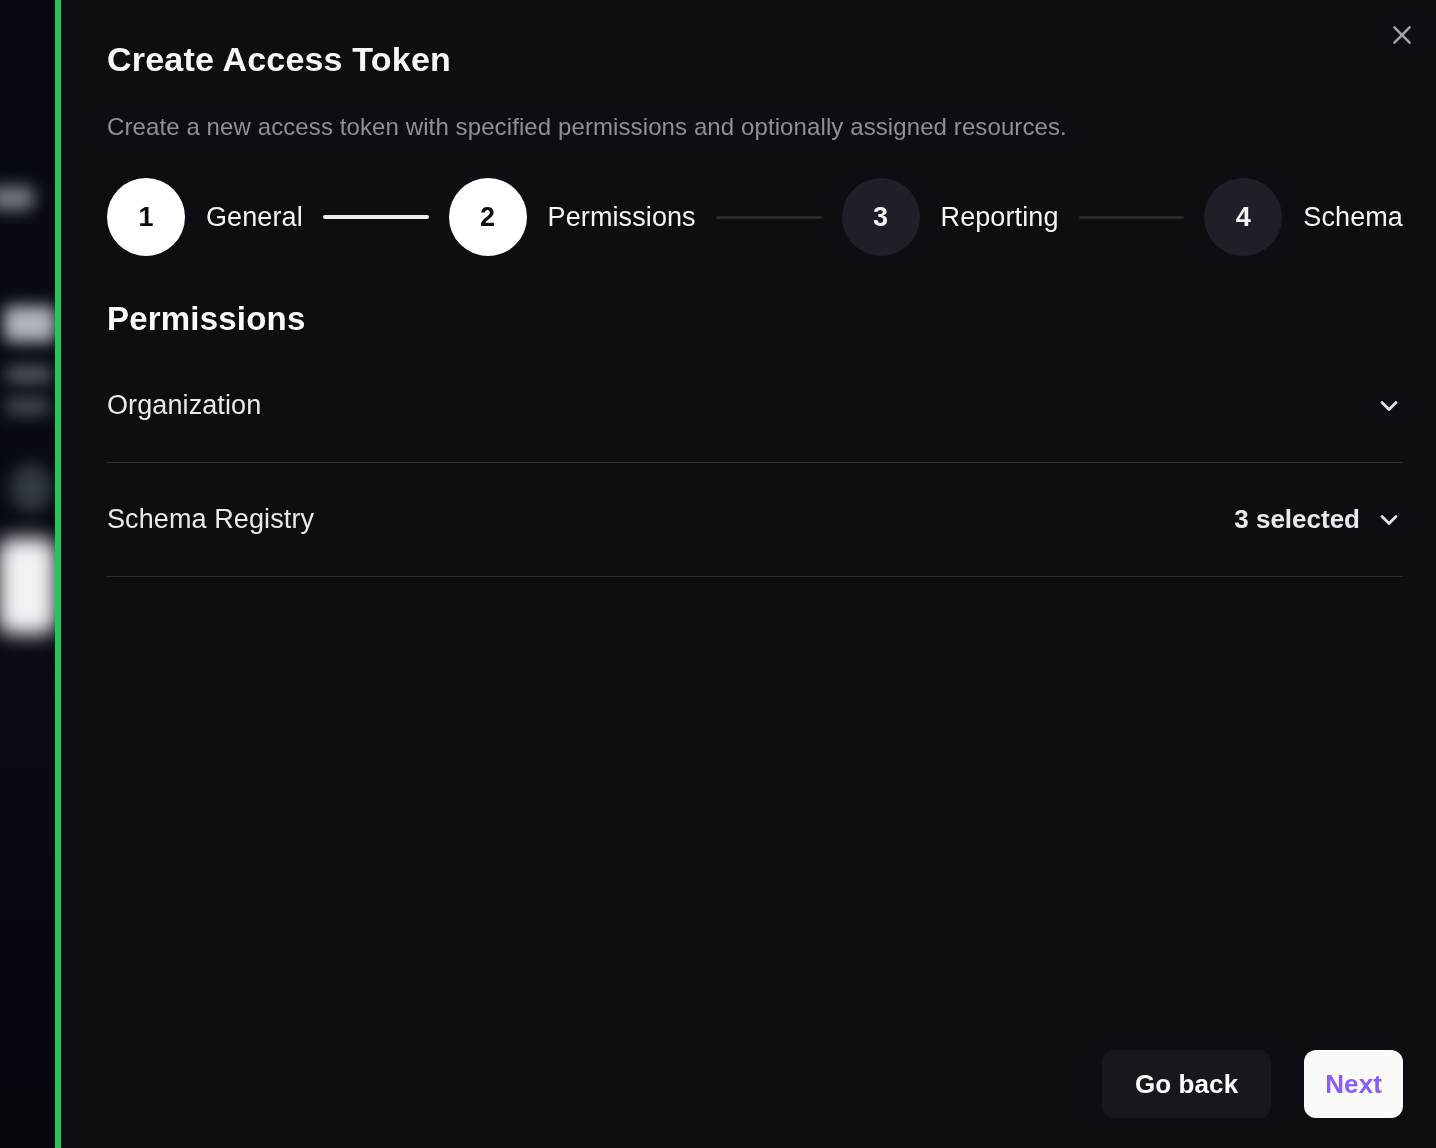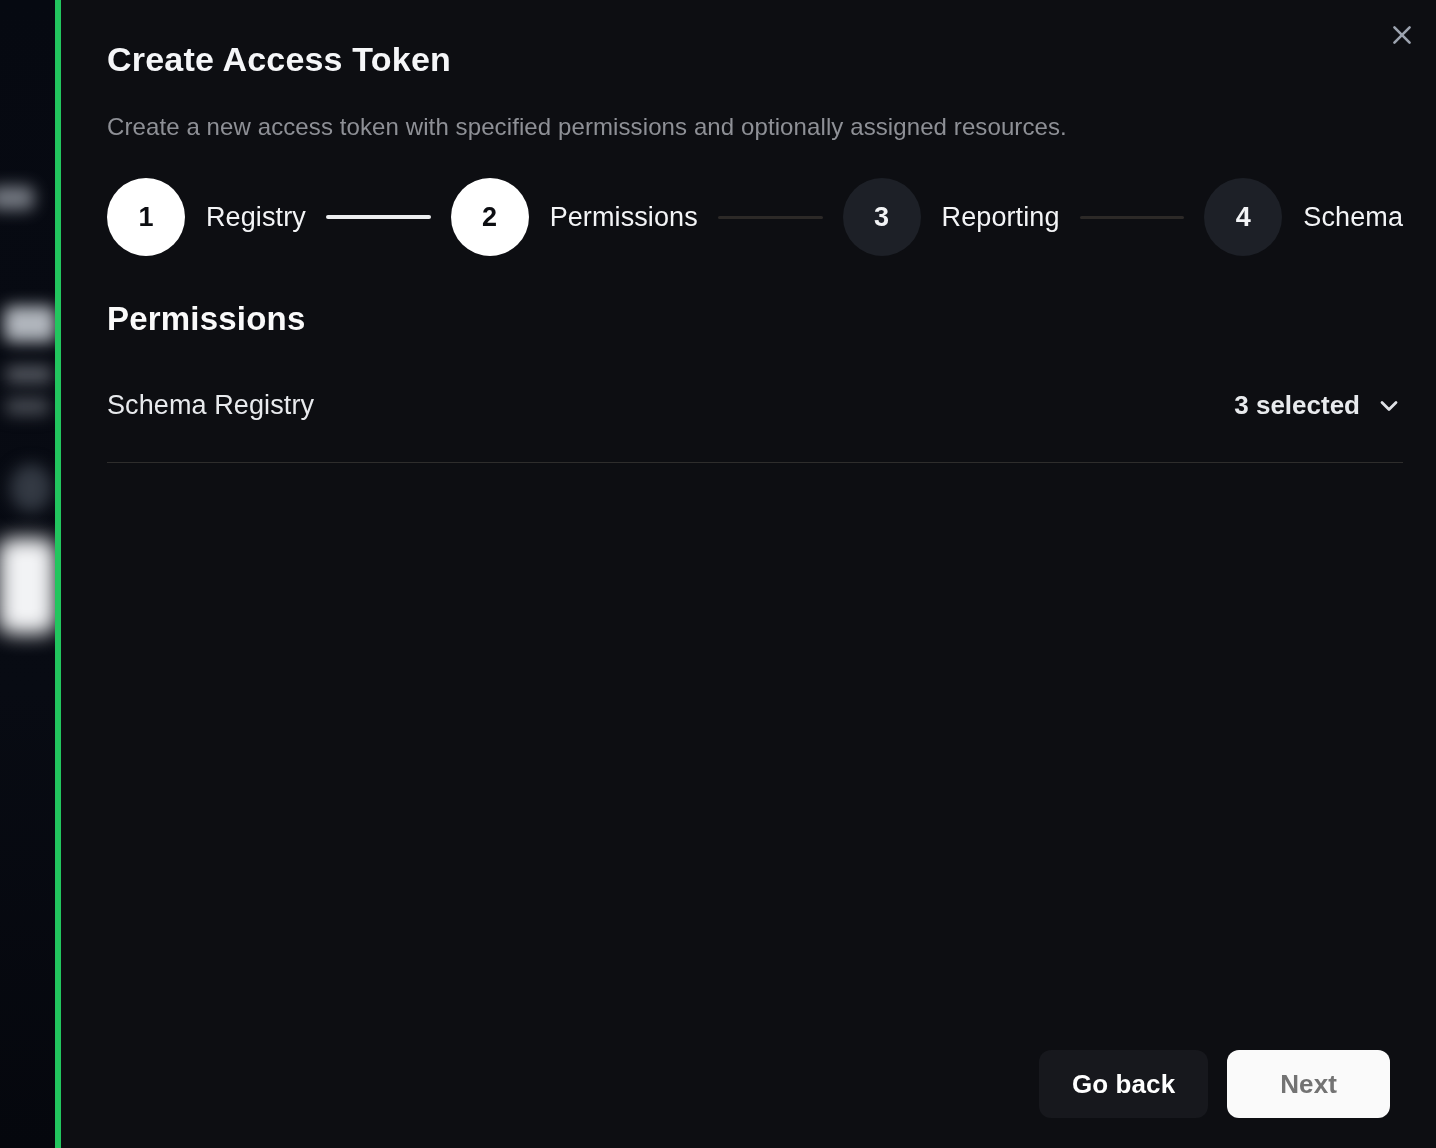--- a/index.html
+++ b/index.html
@@ -64,28 +64,28 @@
     border-bottom: 1px solid #2e2d2c;
     cursor: pointer;
   }
   .perm-label { font-size: 27px; font-weight: 500; color: #e8eaed; letter-spacing: .1px; }
   .perm-right { display: flex; align-items: center; gap: 15px; }
   .perm-selection { font-size: 26px; font-weight: 600; color: #e8eaed; }
   .perm-selection:empty { display: none; }
   .chev { width: 28px; height: 28px; display: flex; align-items: center; justify-content: center; }
 
   
-  .footer { position: absolute; right: 46px; bottom: 30px; display: flex; gap: 19px; }
+  .footer { position: absolute; right: 33px; bottom: 30px; display: flex; gap: 33px; }
   .btn {
     height: 68px; border: none; border-radius: 12px; cursor: pointer;
     font-family: inherit; font-size: 26px; font-weight: 600; letter-spacing: .1px;
     display: flex; align-items: center; justify-content: center;
   }
   .btn-goback { background: #17181d; color: #ffffff; padding: 0 33px; }
-  .btn-next   { background: #fafafa; color: #737373; padding: 0 53px; }
+  .btn-next   { background: #fafafa; color: #8b5cf6; padding: 0 21px; }
 </style>
 </head>
 <body>
 
 <div class="backdrop">
   <div class="blob blob-row"></div>
   <div class="blob blob-bright"></div>
   <div class="blob blob-text1"></div>
   <div class="blob blob-text2"></div>
   <div class="blob blob-circle"></div>
@@ -102,21 +102,21 @@
       </svg>
     </span>
   </button>
 
   <h1 class="dlg-title">Create Access Token</h1>
   <p class="dlg-subtitle">Create a new access token with specified permissions and optionally assigned resources.</p>
 
   <div class="stepper">
     <div class="step is-done">
       <div class="step-circle">1</div>
-      <div class="step-label">Registry</div>
+      <div class="step-label">General</div>
     </div>
     <div class="connector done"></div>
     <div class="step is-active">
       <div class="step-circle">2</div>
       <div class="step-label">Permissions</div>
     </div>
     <div class="connector todo"></div>
     <div class="step is-upcoming">
       <div class="step-circle">3</div>
       <div class="step-label">Reporting</div>
@@ -125,20 +125,31 @@
     <div class="step is-upcoming">
       <div class="step-circle">4</div>
       <div class="step-label">Schema</div>
     </div>
   </div>
 
   <h2 class="section-heading">Permissions</h2>
 
   <div class="perm-rows">
 
+    <div class="perm-row">
+      <span class="perm-label">Organization</span>
+      <span class="perm-right">
+
+        <span class="chev">
+          <svg width="28" height="28" viewBox="0 0 24 24" fill="none" stroke="#dfe2e6" stroke-width="2.4" stroke-linecap="round" stroke-linejoin="round">
+              <polyline points="6 9 12 15 18 9"></polyline>
+            </svg>
+        </span>
+      </span>
+    </div>
 
 
 
     <div class="perm-row">
       <span class="perm-label">Schema Registry</span>
       <span class="perm-right">
         <span class="perm-selection">3 selected</span>
         <span class="chev">
           <svg width="28" height="28" viewBox="0 0 24 24" fill="none" stroke="#dfe2e6" stroke-width="2.4" stroke-linecap="round" stroke-linejoin="round">
               <polyline points="6 9 12 15 18 9"></polyline>

